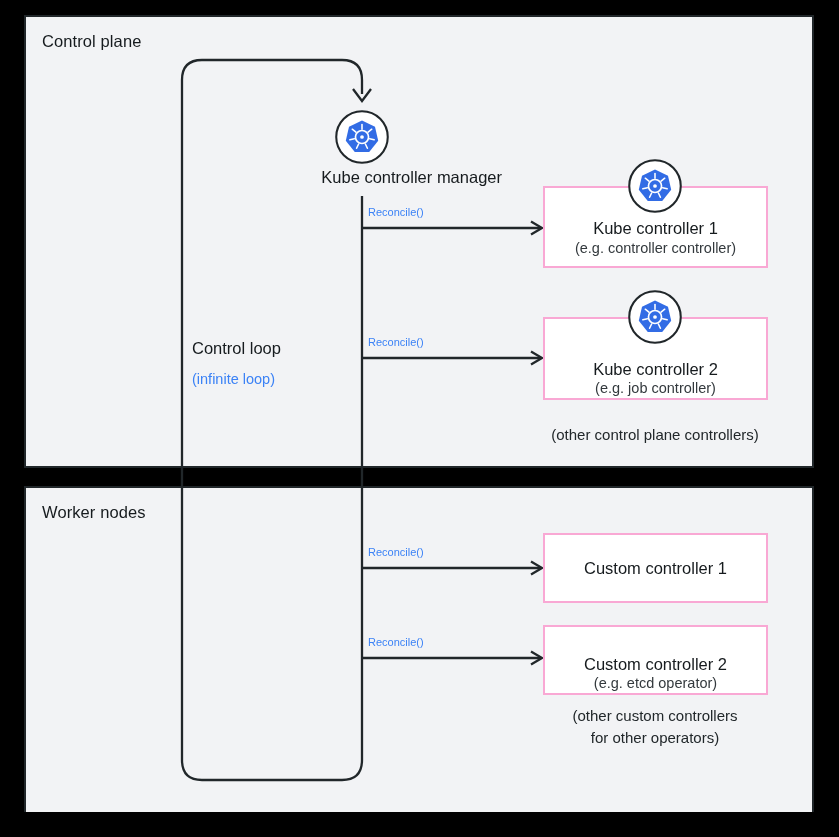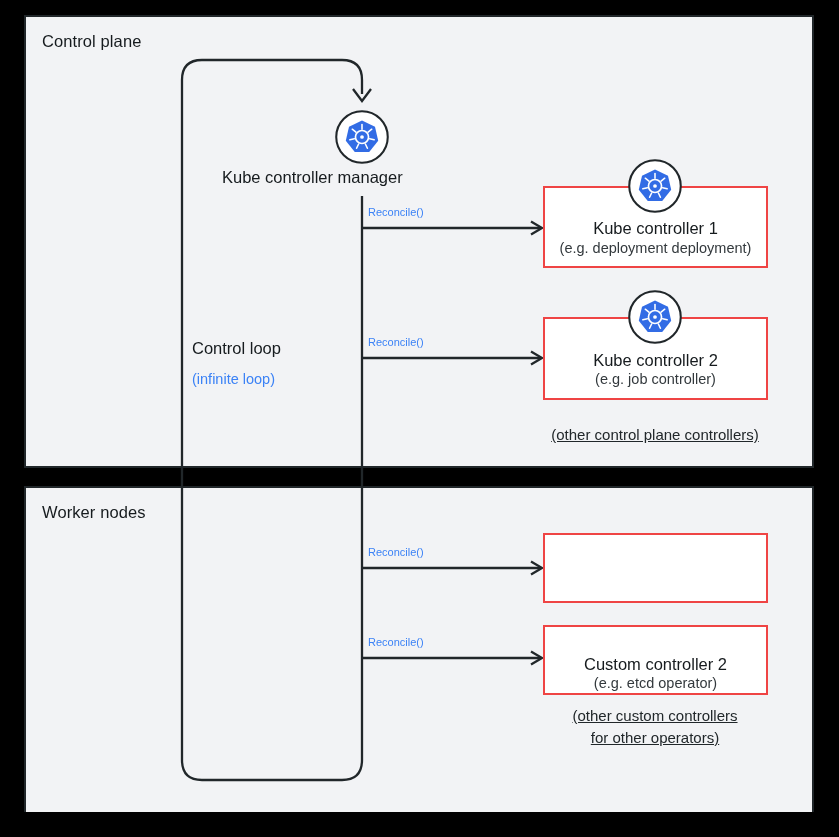--- a/index.html
+++ b/index.html
@@ -15,44 +15,44 @@
   .canvas{position:relative;width:839px;height:812px;background:var(--background);overflow:hidden;border-radius:12px;}
 
   .panel{position:absolute;left:24px;width:790px;background:var(--panel-bg);border:2px solid var(--line);}
   .panel-control{top:15px;height:453px;}
   .panel-worker{top:486px;height:329px;}
   .panel-title{position:absolute;left:16px;top:15px;font-size:16.5px;letter-spacing:.1px;color:#161b1e;}
 
   svg.lines{position:absolute;left:0;top:0;pointer-events:none;}
   .stroke{fill:none;stroke:var(--line);stroke-width:2.3;}
 
-  .ctrl-box{position:absolute;left:543px;width:225px;background:var(--box-bg);border:2px solid #ef4444;
+  .ctrl-box{position:absolute;left:543px;width:225px;background:var(--box-bg);border:2px solid #f9a8d4;
             display:flex;flex-direction:column;align-items:center;justify-content:center;text-align:center;}
   .box-kube1{top:186px;height:82px;padding-top:22px;}
-  .box-kube2{top:317px;height:83px;padding-top:22px;}
+  .box-kube2{top:317px;height:83px;padding-top:22px;justify-content:flex-end;}
   .box-custom1{top:533px;height:70px;}
   .box-custom2{top:625px;height:70px;justify-content:flex-end;}
   .box-title{font-size:16.5px;color:#161b1e;line-height:1.25;}
   .box-sub{font-size:14.5px;color:#33393d;line-height:1.3;}
 
   .k8s-icon{position:absolute;width:54px;height:54px;}
   .icon-manager{left:335px;top:110px;}
   .icon-kube1{left:628px;top:159px;}
   .icon-kube2{left:628px;top:290px;}
 
-  .manager-label{position:absolute;left:222px;top:168px;width:280px;text-align:left;font-size:16.5px;color:#161b1e;}
+  .manager-label{position:absolute;left:222px;top:168px;width:280px;text-align:right;font-size:16.5px;color:#161b1e;}
 
   .loop-label{position:absolute;left:192px;top:339px;width:160px;}
   .loop-label .main{font-size:16.5px;color:#161b1e;}
   .loop-label .sub{font-size:14.5px;color:#3b82f6;margin-top:13px;}
 
   .reconcile{position:absolute;left:368px;font-size:11px;color:#3b82f6;}
   .rc-0{top:206px;} .rc-1{top:336px;} .rc-2{top:546px;} .rc-3{top:636px;}
 
-  .note{position:absolute;left:505px;width:300px;text-align:center;font-size:15px;color:#21272a;line-height:1.45;text-decoration:underline;}
+  .note{position:absolute;left:505px;width:300px;text-align:center;font-size:15px;color:#21272a;line-height:1.45;}
   .note-cp{top:424px;}
   .note-custom{top:705px;}
 </style>
 </head>
 <body>
 
 <div class="canvas">
 
   <svg width="0" height="0" style="position:absolute" aria-hidden="true">
     <defs>
@@ -93,27 +93,28 @@
 
     <line class="stroke" x1="362" y1="568" x2="540" y2="568"></line>
     <polyline class="stroke" points="531,561.5 542,568 531,574.5"></polyline>
 
     <line class="stroke" x1="362" y1="658" x2="540" y2="658"></line>
     <polyline class="stroke" points="531,651.5 542,658 531,664.5"></polyline>
   </svg>
 
   <div class="ctrl-box box-kube1">
     <div class="box-title">Kube controller 1</div>
-    <div class="box-sub">(e.g. deployment deployment)</div>
+    <div class="box-sub">(e.g. controller controller)</div>
   </div>
   <div class="ctrl-box box-kube2">
     <div class="box-title">Kube controller 2</div>
     <div class="box-sub">(e.g. job controller)</div>
   </div>
   <div class="ctrl-box box-custom1">
+    <div class="box-title">Custom controller 1</div>
   </div>
   <div class="ctrl-box box-custom2">
     <div class="box-title">Custom controller 2</div>
     <div class="box-sub">(e.g. etcd operator)</div>
   </div>
 
   <svg class="k8s-icon icon-manager" viewBox="0 0 52 52">
       <use href="#k8s"></use>
     </svg>
   <svg class="k8s-icon icon-kube1" viewBox="0 0 52 52">

